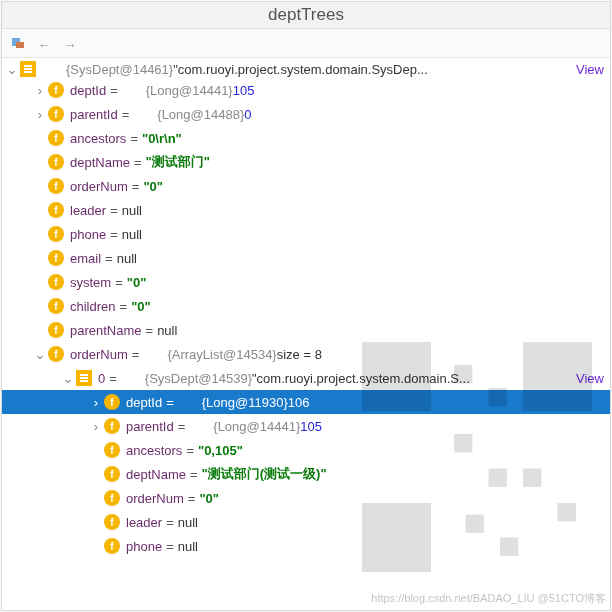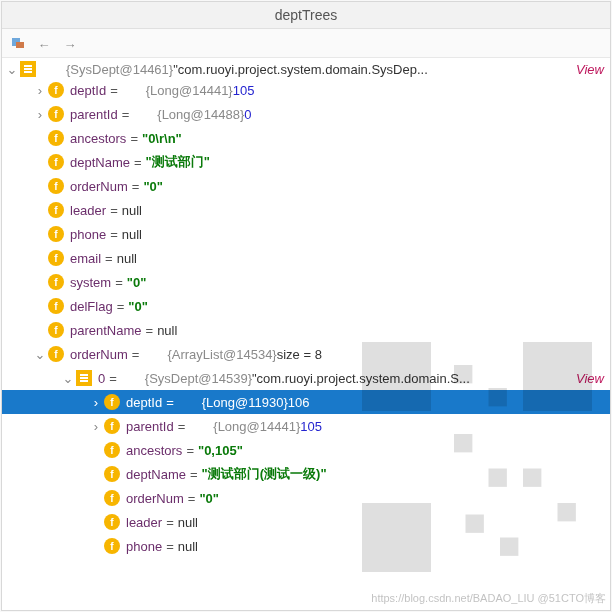--- a/index.html
+++ b/index.html
@@ -23,21 +23,21 @@
     display: flex;
     flex-direction: column;
   }
   .titlebar {
     height: 26px;
     line-height: 26px;
     text-align: center;
     background: #f2f2f2;
     color: #555;
     border-bottom: 1px solid #e0e0e0;
-    font-size: 14px;
+    font-size: 17px;
   }
   .toolbar {
     height: 28px;
     display: flex;
     align-items: center;
     gap: 10px;
     padding: 0 8px;
     border-bottom: 1px solid #e8e8e8;
     background: #fafafa;
   }
@@ -97,22 +97,21 @@
   .num  { color:#2424d0; }
   .str  { color:#0a7a0a; font-weight:bold; }
   .row.selected .name,
   .row.selected .op,
   .row.selected .gray,
   .row.selected .num,
   .row.selected .str { color:#fff; }
   .viewlink {
     position:absolute;
     right:6px;
-    color:#be185d;
-    font-style:italic;
+    color:#6d28d9;
   }
   .watermark {
     position:absolute;
     right:6px; bottom:6px;
     font-size:11px;
     color:rgba(120,120,120,0.45);
     pointer-events:none;
   }
   .qr {
     position:absolute;
@@ -227,21 +226,21 @@
         <span class="chev"></span>
         <span class="ficon">f</span>
         <span class="name">system</span>
         <span class="op">=</span>
         <span class="str">"0"</span>
       </div>
       <div class="row" style="position: relative;">
         <span class="pad" style="width: 30px;"></span>
         <span class="chev"></span>
         <span class="ficon">f</span>
-        <span class="name">delFlag</span>
+        <span class="name">children</span>
         <span class="op">=</span>
         <span class="str">"0"</span>
       </div>
       <div class="row" style="position: relative;">
         <span class="pad" style="width: 30px;"></span>
         <span class="chev"></span>
         <span class="ficon">f</span>
         <span class="name">parentName</span>
         <span class="op">=</span>
         <span class="">null</span>

